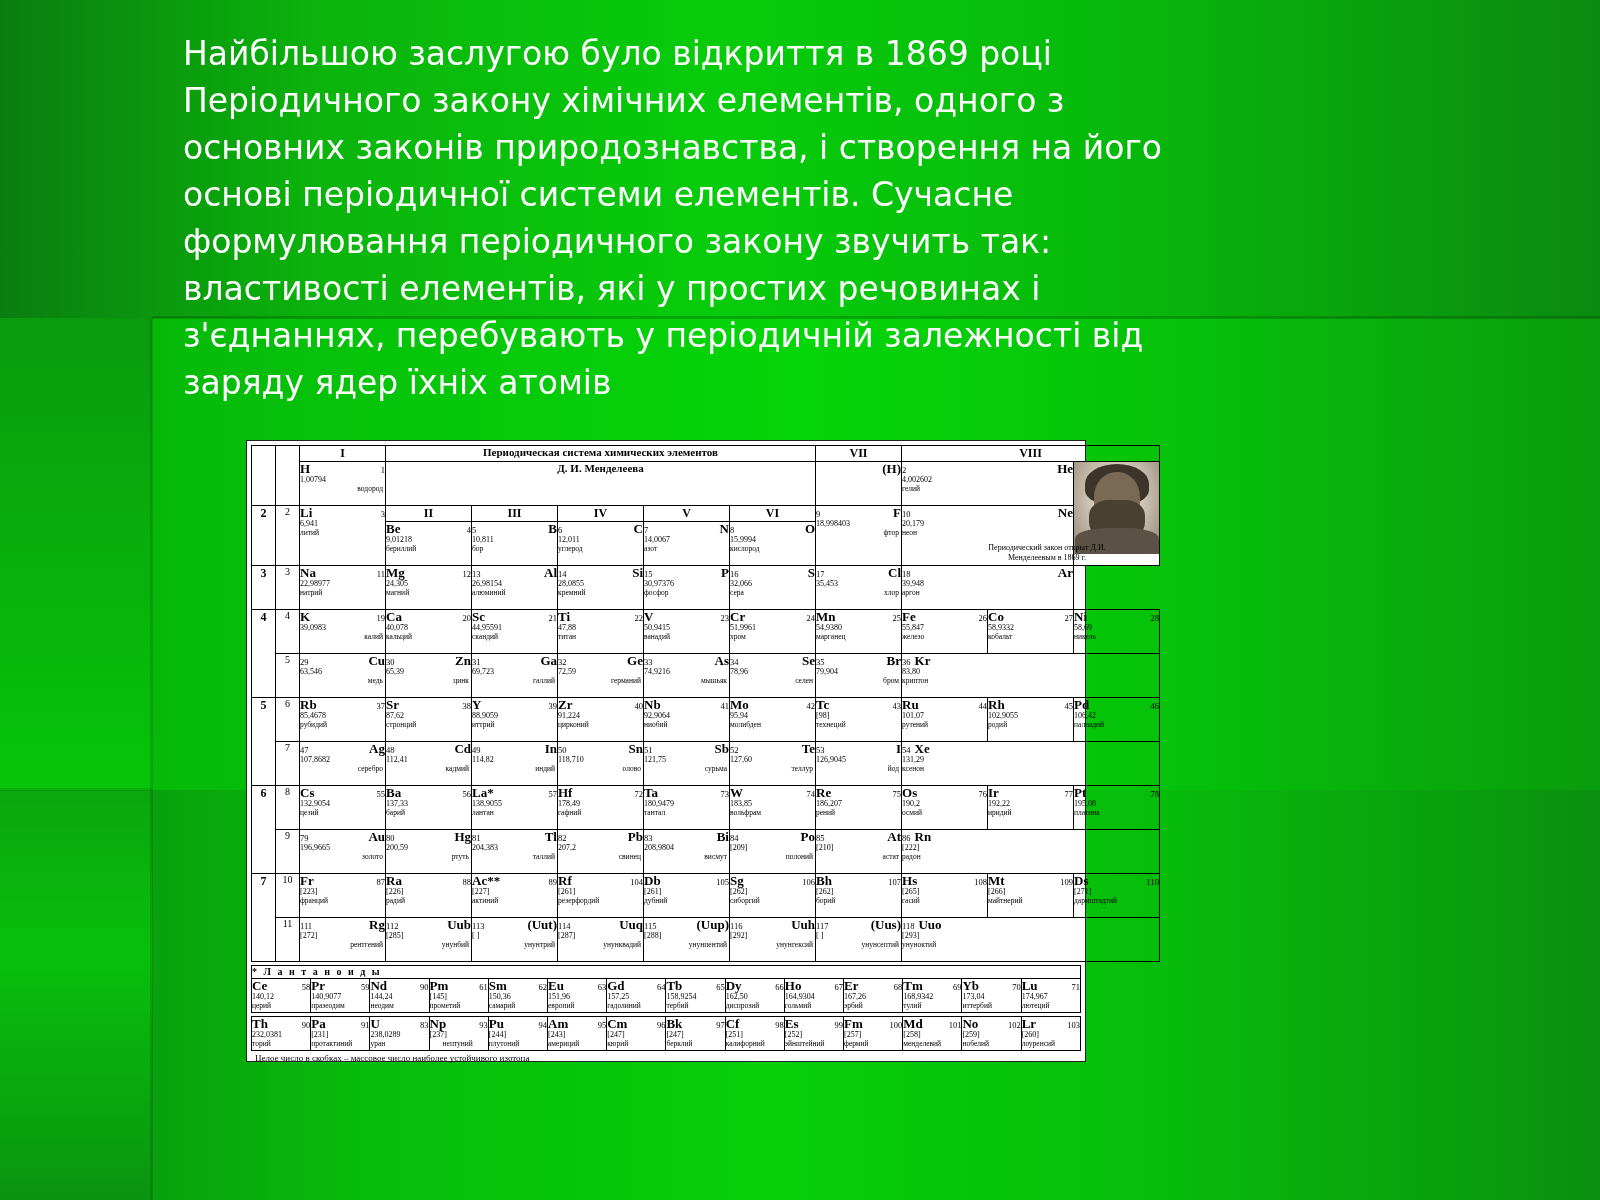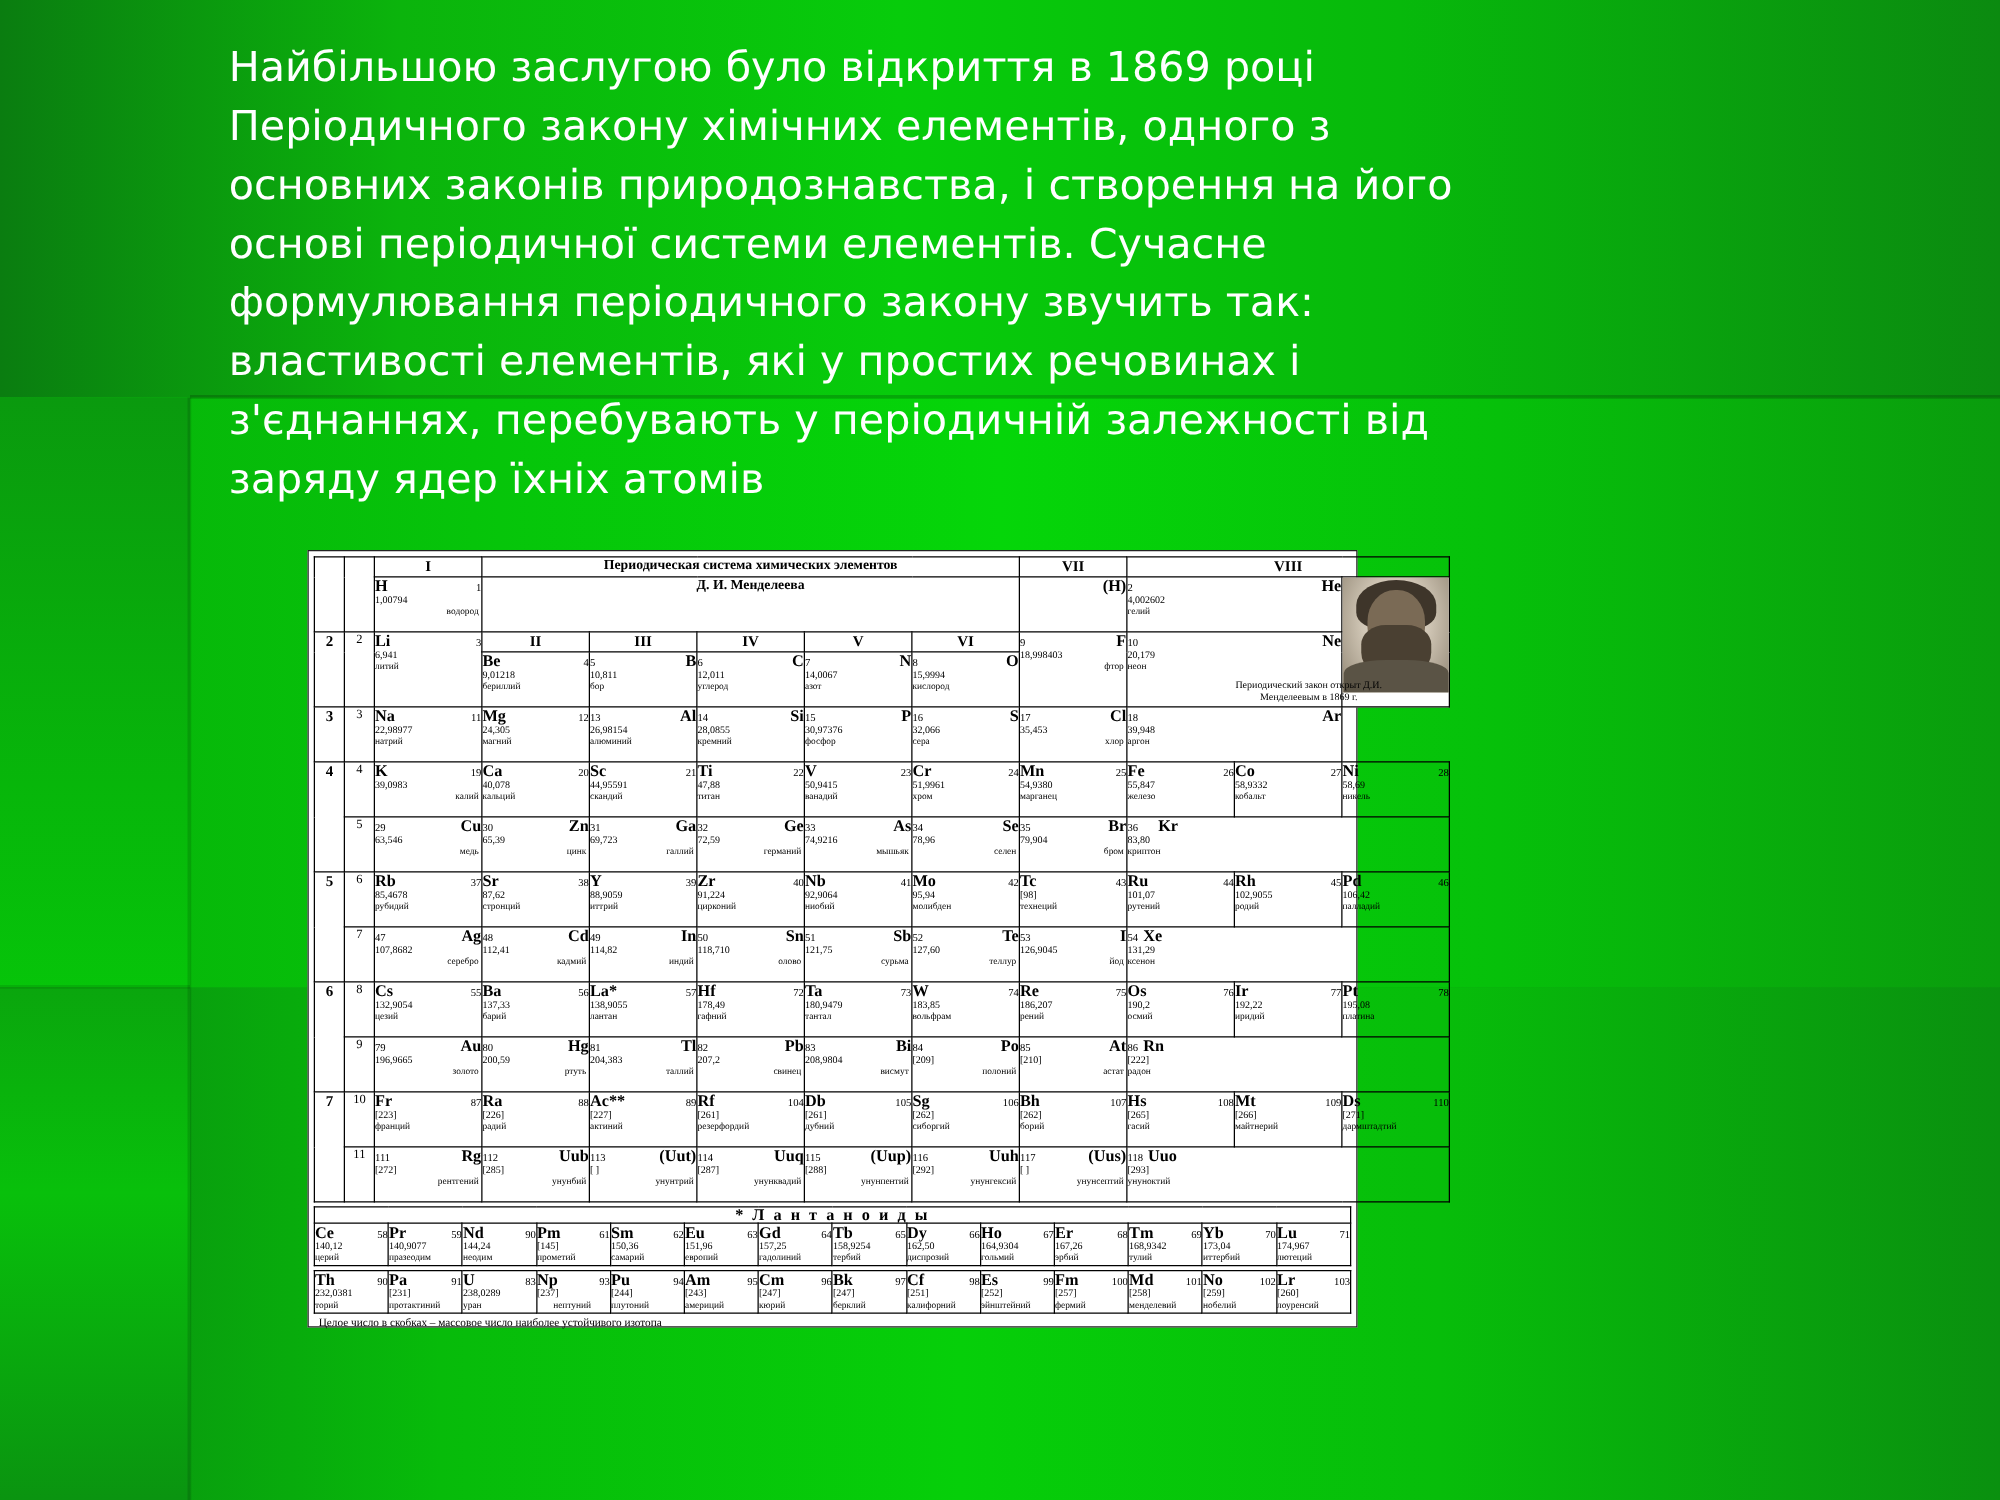--- a/index.html
+++ b/index.html
@@ -188,22 +188,21 @@
     border-radius: 40% 40% 0 0;
     background: #5a5345;
   }
   .capt {
     font-size: 8px;
     line-height: 10px;
     text-align: center;
     padding: 2px 1px;
   }
   .series-title {
-    text-align: center;
-    font-size: 13px;
+    font-size: 10px;
     font-weight: bold;
     letter-spacing: 2px;
     line-height: 12px;
   }
   .foot {
     font-size: 9px;
     padding-top: 2px;
     padding-left: 4px;
   }
   .fcell { height: 34px; }
@@ -568,21 +567,21 @@
       </td>
       <td class="cell">
         <div class="row1">
               <span class="num">35</span>
               <span class="sym">Br</span>
             </div>
         <div class="row2">79,904</div>
         <div class="row3">бром</div>
       </td>
       <td colspan="3" class="cell">
-        <div class="row1" style="justify-content:flex-start;gap:16px">
+        <div class="row1" style="justify-content:flex-start;gap:4px">
               <span class="num">36</span>
               <span class="sym">Kr</span>
             </div>
         <div class="row2">83,80</div>
         <div class="row3" style="text-align:left">криптон</div>
       </td>
     </tr>
 
     <tr>
       <td rowspan="2" class="periodcell">5</td>

